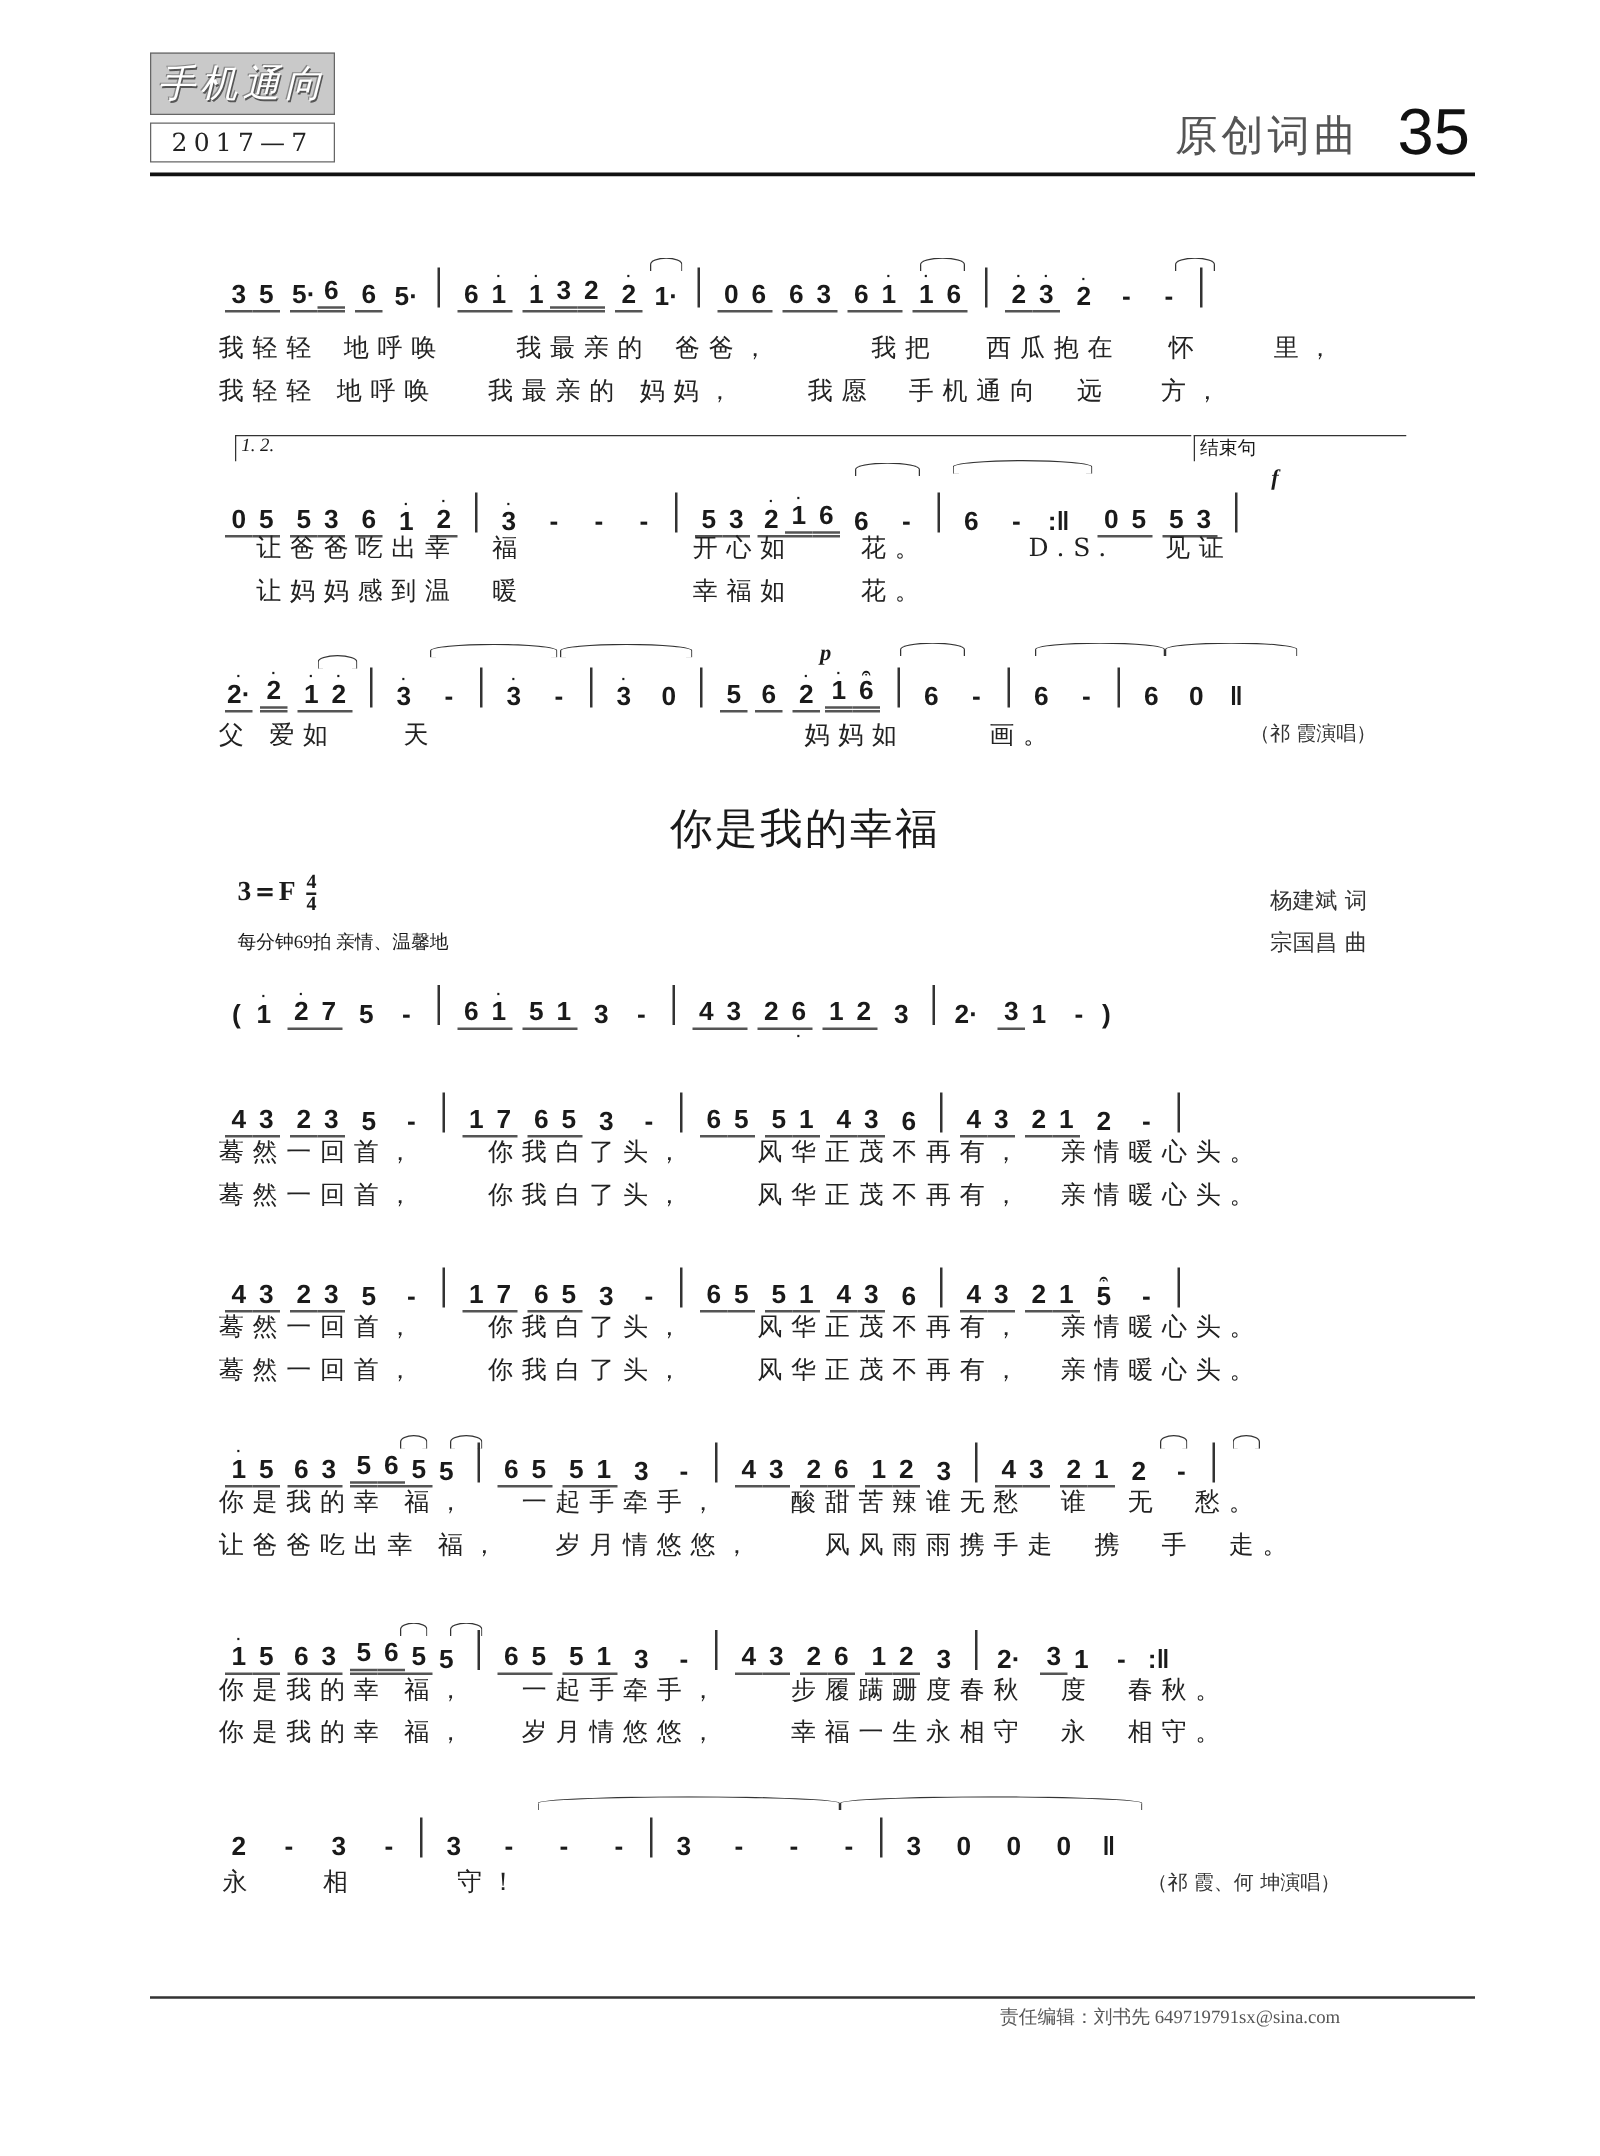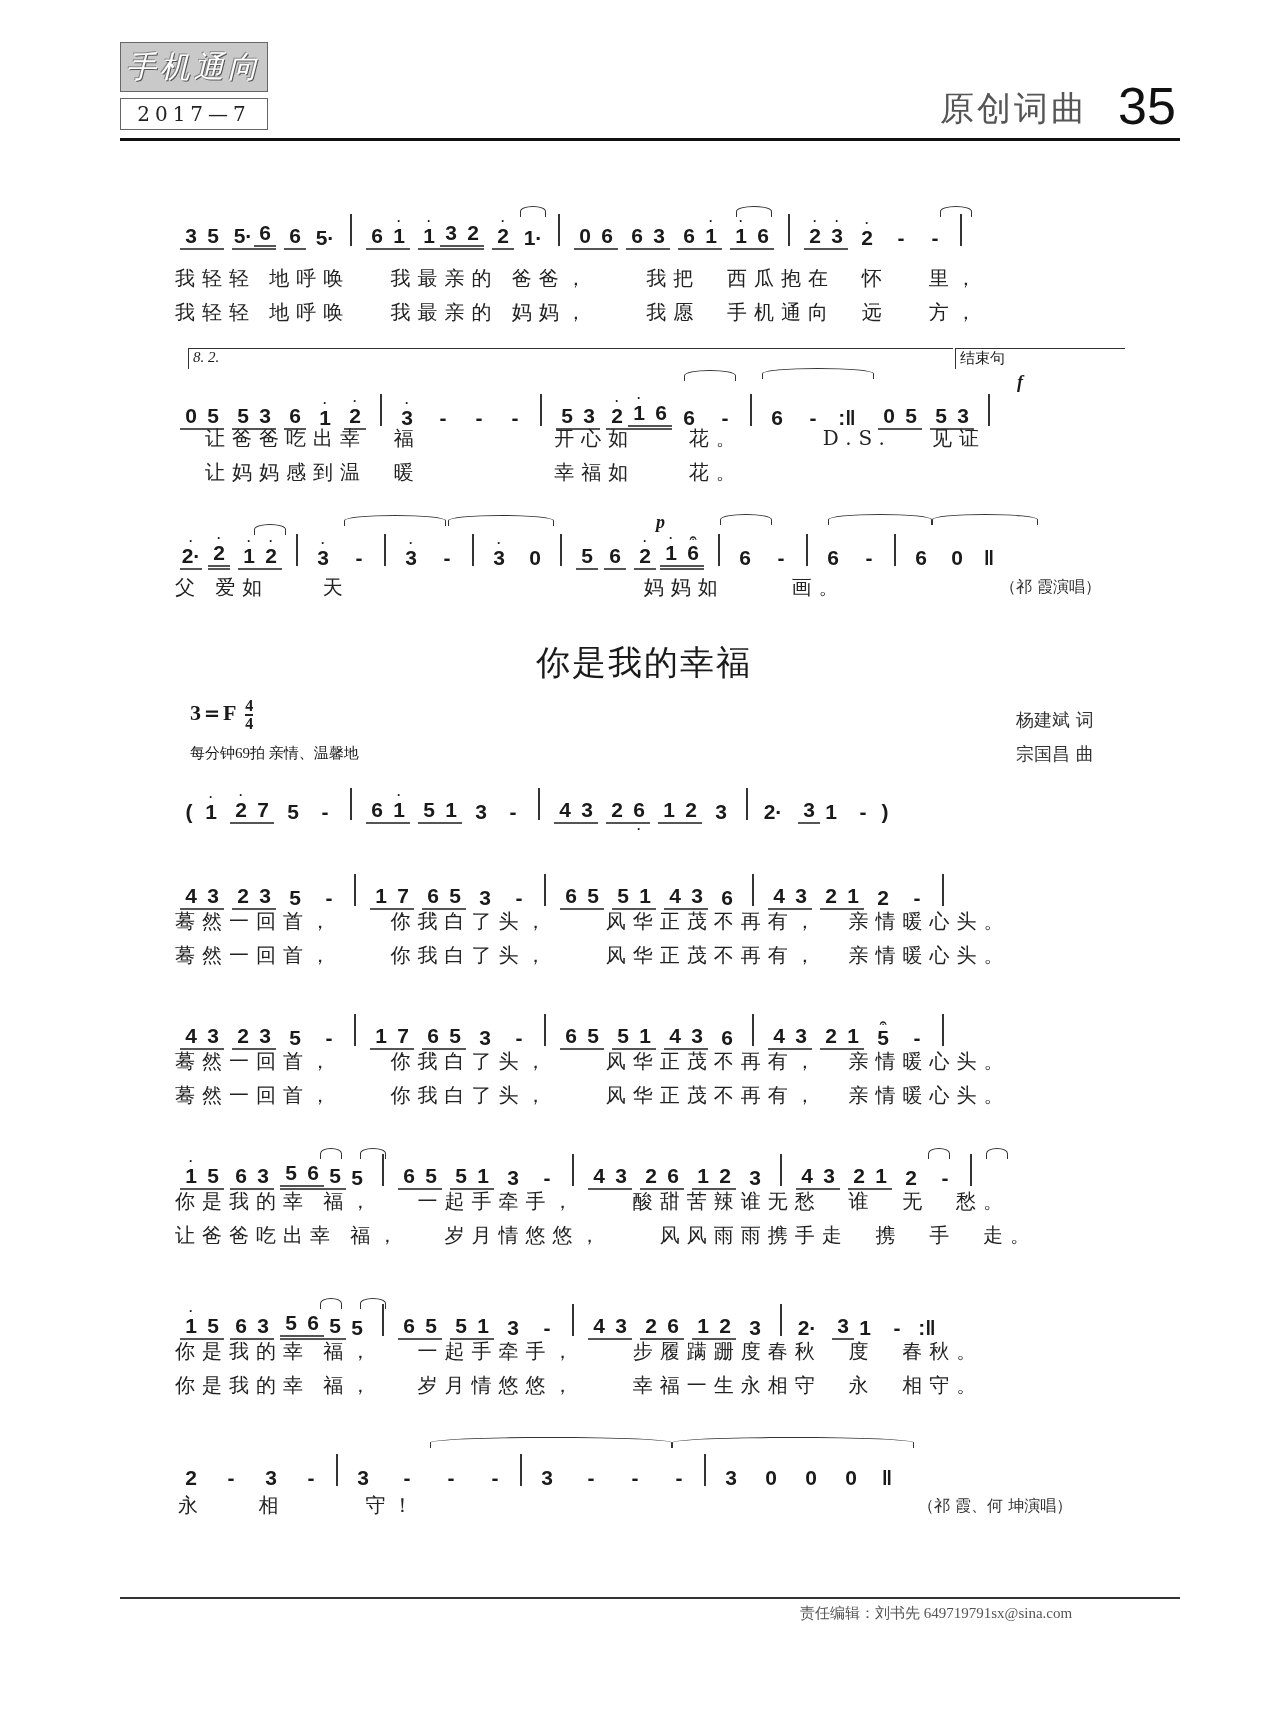--- a/index.html
+++ b/index.html
@@ -67,24 +67,24 @@
   <span class="note u1">2<span class="hi">·</span></span>
     <span class="note u1">3<span class="hi">·</span></span>
   <span class="note" style="margin-left:8px">2<span class="hi">·</span></span>
   <span class="note" style="margin-left:12px">-</span>
     <span class="note" style="margin-left:12px">-</span>
   <span class="bar"></span>
 </div>
 <div class="abs arc" style="left:520px;top:206px;width:24px;"></div>
 <div class="abs arc" style="left:736px;top:206px;width:34px;"></div>
 <div class="abs arc" style="left:940px;top:206px;width:30px;"></div>
-<div class="lyr" style="left:175px;top:265px;">我轻轻 地呼唤   我最亲的 爸爸，    我把  西瓜抱在  怀   里，</div>
+<div class="lyr" style="left:175px;top:265px;font-family:Liberation Mono, monospace;">我轻轻 地呼唤   我最亲的 爸爸，    我把  西瓜抱在  怀   里，</div>
 <div class="lyr" style="left:175px;top:299px;">我轻轻 地呼唤   我最亲的 妈妈，    我愿  手机通向  远   方，</div>
 
-<div class="abs volta" style="left:188px;top:348px;width:760px;">8. 2.</div>
+<div class="abs volta" style="left:188px;top:348px;width:760px;">1. 2.</div>
 <div class="abs volta" style="left:955px;top:348px;width:165px;font-style:normal;font-family:'DejaVu Sans',sans-serif;">结束句</div>
 <div class="abs dyn" style="left:1017px;top:372px;">f</div>
 <div class="row" style="left:180px;top:390px;">
   <span class="note u1">0</span>
     <span class="note u1">5</span>
   <span class="note u1" style="margin-left:8px">5</span>
     <span class="note u1">3</span>
   <span class="note u1" style="margin-left:8px">6</span>
   <span class="note" style="margin-left:8px">1<span class="hi">·</span></span>
   <span class="note u1" style="margin-left:8px">2<span class="hi">·</span></span>

